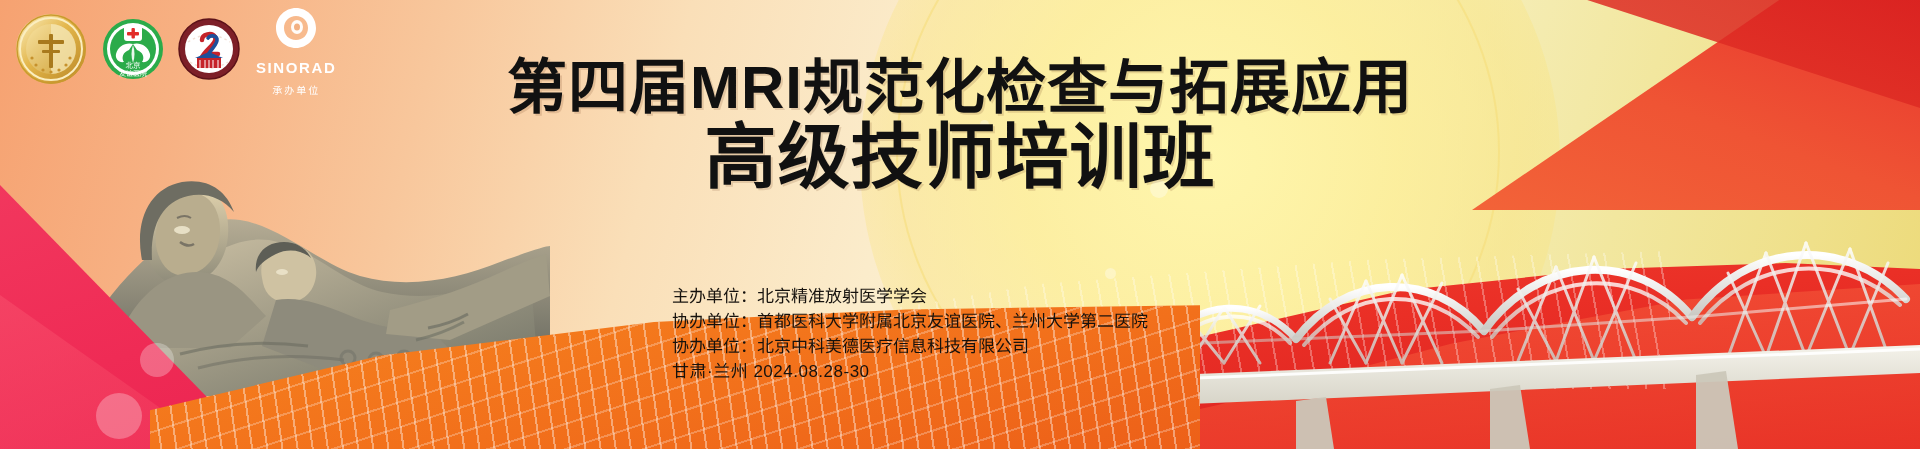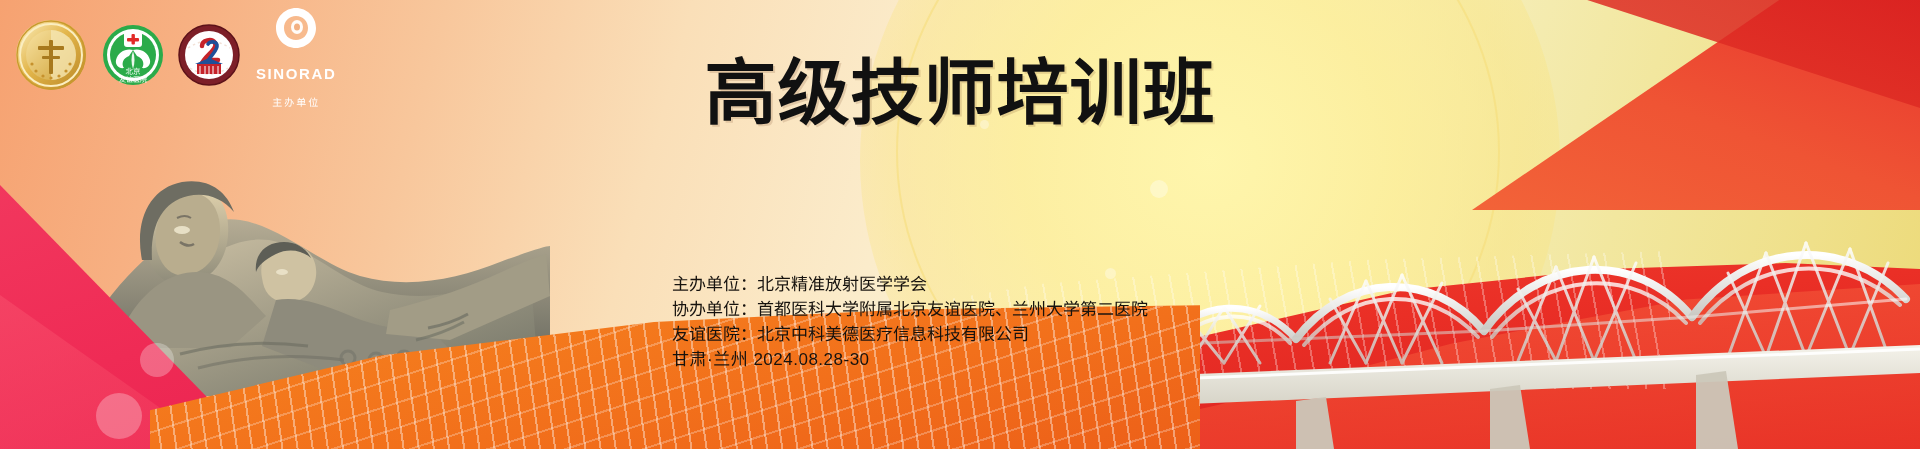--- a/index.html
+++ b/index.html
@@ -142,21 +142,21 @@
     font-weight:bold;color:#111;
     letter-spacing:1px;
     text-shadow:2px 2px 0 rgba(120,70,40,.18);
     white-space:nowrap;
   }
   .title-line1{font-size:60px;line-height:64px;}
   .title-line2{font-size:72px;line-height:66px;margin-top:4px;}
 
   
   .info-block{
-    position:absolute;left:672px;top:272px;
+    position:absolute;left:672px;top:284px;
     color:#16120e;
     font-size:17px;line-height:25px;
     font-family:"Liberation Sans","DejaVu Sans",sans-serif;
     white-space:nowrap;
   }
   .info-line{display:block;}
   .info-line.venue{letter-spacing:.5px;}
 </style>
 </head>
 <body>
@@ -389,37 +389,38 @@
         <path d="M30 20 C32 17 38 17 39 21 C40 26 33 31 30 37" fill="none" stroke="#1f4f99" stroke-width="3.6" stroke-linecap="round"></path>
 
         <rect x="19" y="40" width="24" height="10" fill="#c5232a"></rect>
         <path d="M17 40 L31 34 L45 40 Z" fill="#1f4f99"></path>
         <g stroke="#ffffff" stroke-width="1">
           <path d="M22 42 V50 M27 42 V50 M31 42 V50 M35 42 V50 M40 42 V50"></path>
         </g>
       </svg>
     </div>
 
-    <div class="logo" style="display:flex;flex-direction:column;align-items:center;gap:16px;margin-left:2px;">
+    <div class="logo" style="display:flex;flex-direction:column;align-items:center;gap:10px;margin-left:2px;">
       <svg width="46" height="44" viewBox="0 0 46 44" xmlns="http://www.w3.org/2000/svg">
         <path d="M23 2 C34 2 43 11 43 22 C43 33 34 42 23 42 C12 42 3 33 3 22 C3 11 12 2 23 2 Z
                  M23 10 C16 10 11 15 11 22 C11 29 16 34 23 34 C30 34 35 29 35 22 C35 15 30 10 23 10 Z" fill="#ffffff" fill-rule="evenodd"></path>
         <ellipse cx="24" cy="21" rx="6" ry="7" fill="#ffffff" opacity=".95"></ellipse>
         <ellipse cx="24" cy="21" rx="3" ry="3.6" fill="#f3b183"></ellipse>
       </svg>
       <div style="font-size:15px;font-weight:bold;letter-spacing:1.6px;color:#ffffff;font-family:'Liberation Sans',sans-serif;line-height:15px;">SINORAD</div>
-      <div style="font-size:10px;color:#ffffff;letter-spacing:2px;font-family:'DejaVu Sans',sans-serif;line-height:11px;">主办单位</div>
+      <div style="font-size:10px;color:#ffffff;letter-spacing:2px;font-family:'DejaVu Sans',sans-serif;line-height:11px;">承办单位</div>
     </div>
 
   </div>
 
   <div class="title-block">
+    <div class="title-line1">第四届MRI规范化检查与拓展应用</div>
     <div class="title-line2">高级技师培训班</div>
   </div>
 
   <div class="info-block">
     <span class="info-line">主办单位：北京精准放射医学学会</span>
     <span class="info-line">协办单位：首都医科大学附属北京友谊医院、兰州大学第二医院</span>
-    <span class="info-line">友谊医院：北京中科美德医疗信息科技有限公司</span>
+    <span class="info-line">协办单位：北京中科美德医疗信息科技有限公司</span>
     <span class="info-line venue">甘肃·兰州  2024.08.28-30</span>
   </div>
 
 </div>
 
 </body></html>

